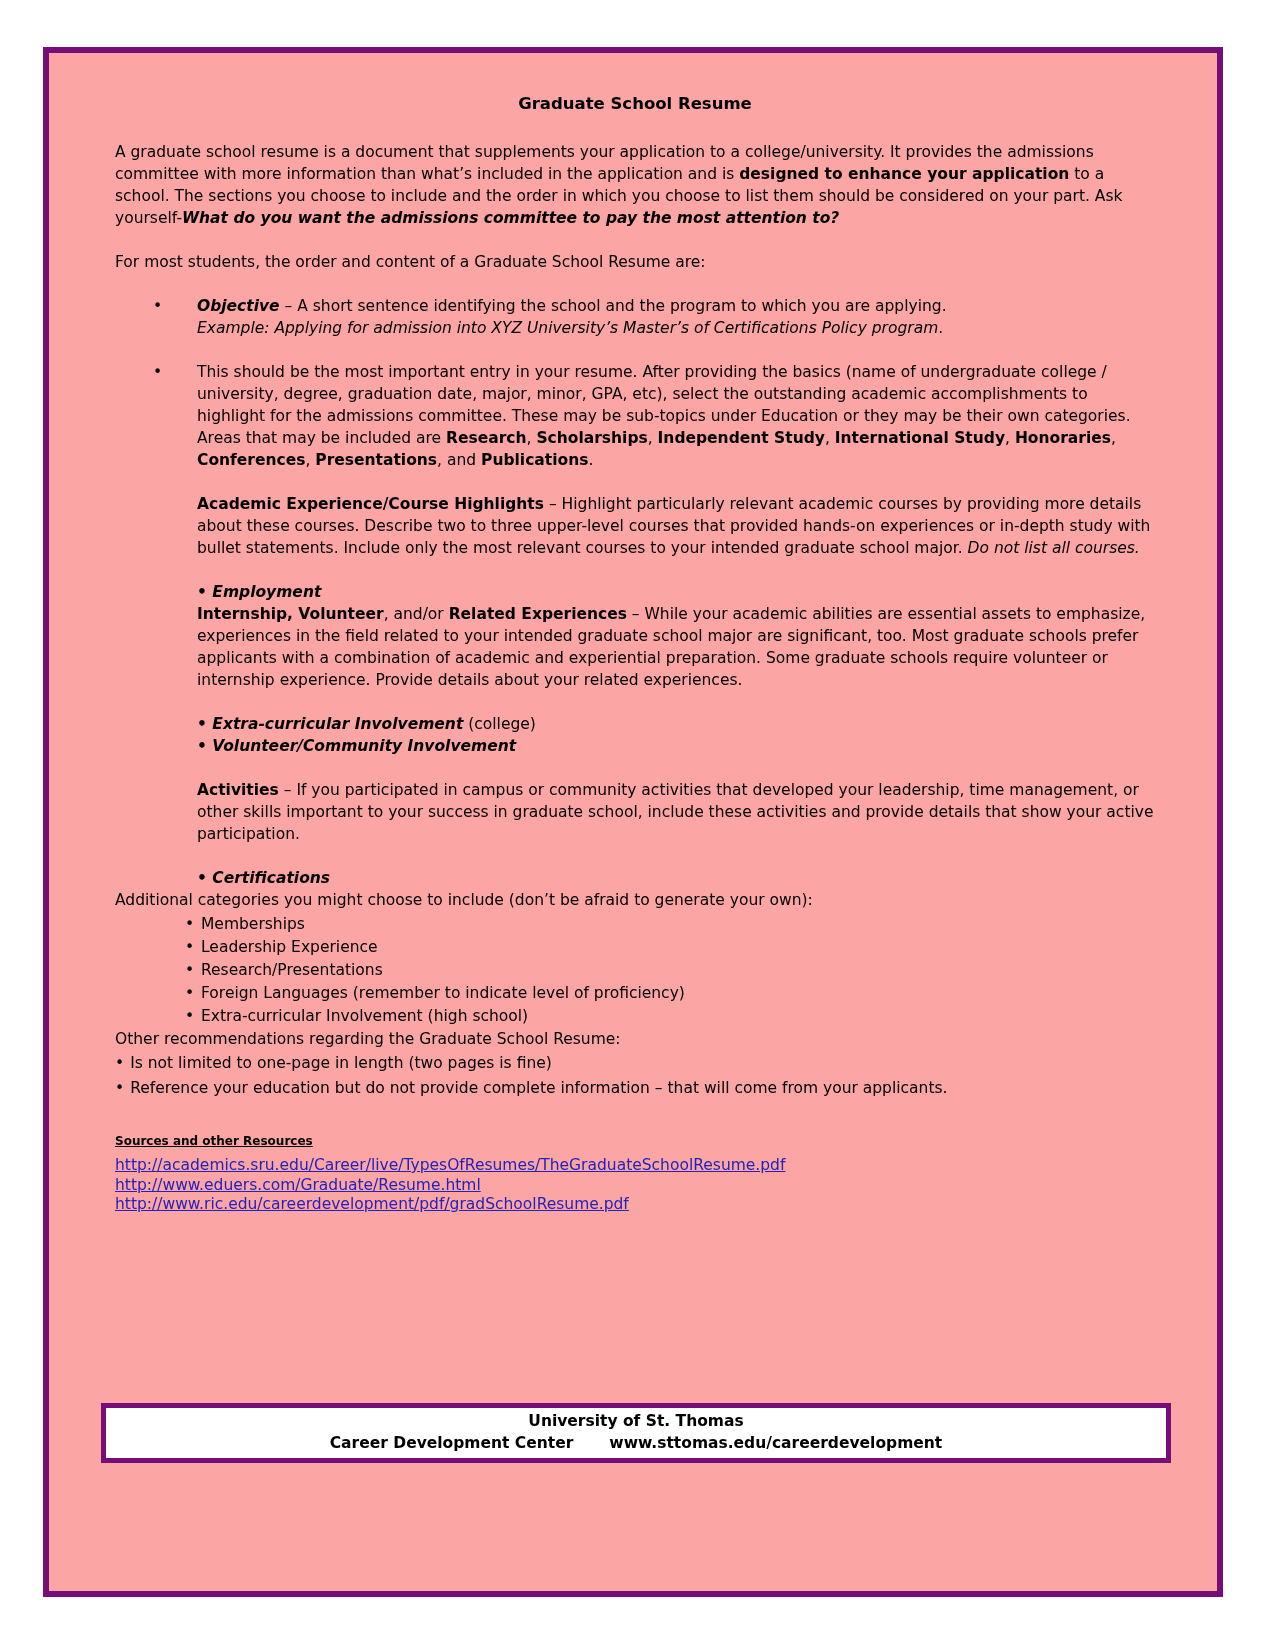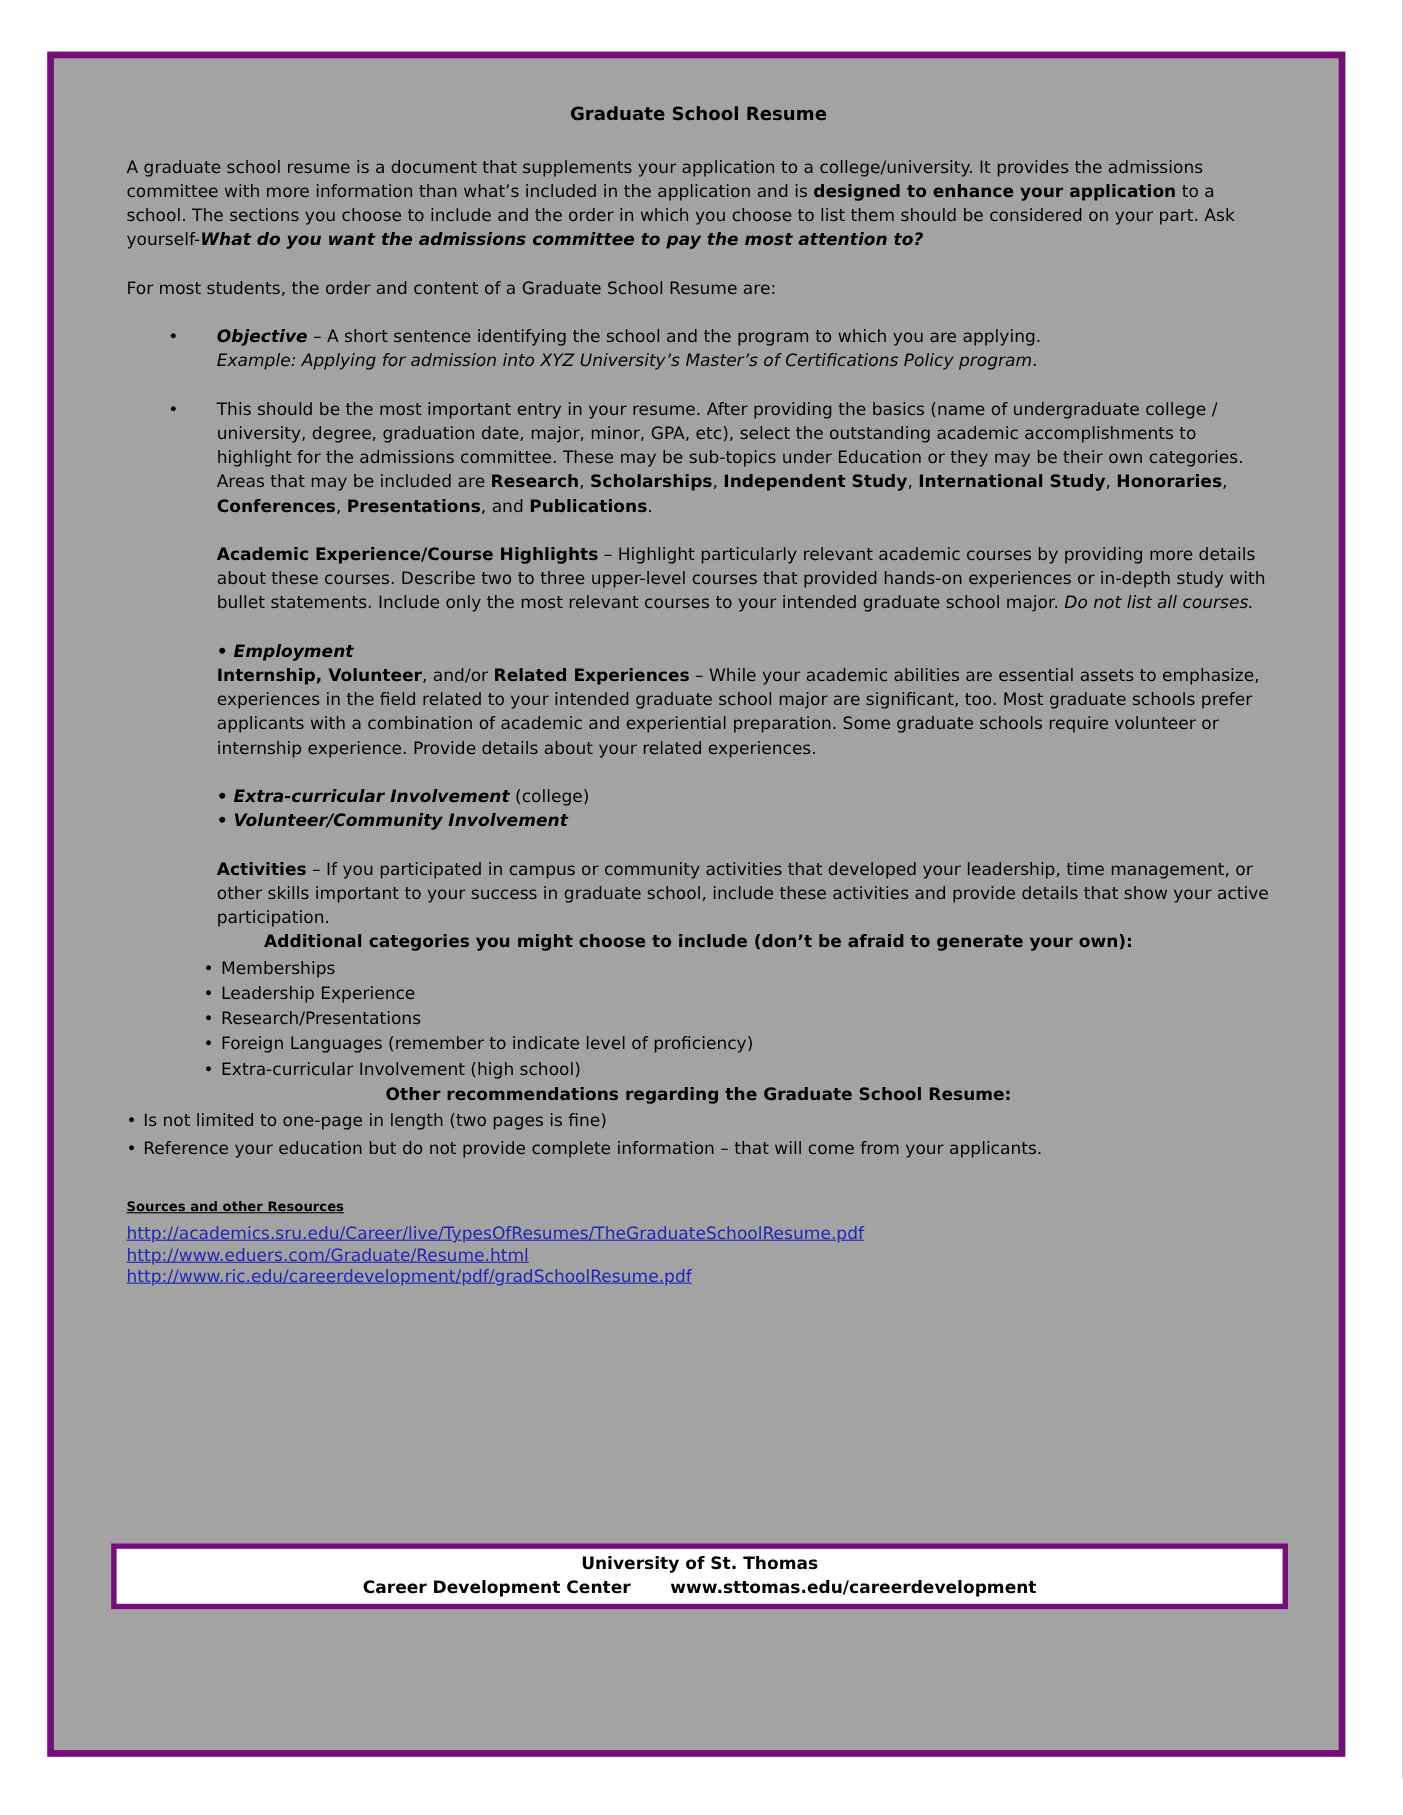--- a/index.html
+++ b/index.html
@@ -3,39 +3,39 @@
 <meta charset="utf-8">
 <style>
   html,body{margin:0;padding:0;}
   body{
     width:1275px;height:1650px;background:#ffffff;position:relative;
     font-family:"DejaVu Sans","Liberation Sans",sans-serif;
     font-size:15.5px;line-height:22px;color:#000;
   }
   .page-border{
     position:absolute;left:43px;top:47px;width:1180px;height:1550px;
-    border:6px solid #760d79;box-sizing:border-box;background:#a3a3a3;
+    border:6px solid #760d79;box-sizing:border-box;background:#fca5a5;
   }
   .content{padding:40px 62px 0 66px;}
   .doc-title{
     font-size:16.5px;font-weight:bold;text-align:center;
     margin:0 0 26px 0;line-height:22px;
   }
   p{margin:0 0 22px 0;}
   .seg-r{font-weight:normal;font-style:normal;}
   .seg-b{font-weight:bold;}
   .seg-i{font-style:italic;}
   .seg-bi{font-weight:bold;font-style:italic;}
 
   .li{display:flex;margin:22px 0 0 0;}
   .li .bullet{width:44px;margin-left:38px;flex:0 0 auto;}
   .li .li-body{flex:1;}
   .block{margin-top:22px;}
 
-  .bold-head{font-weight:bold;margin:0;text-align:center;}
+  .bold-head{font-weight:normal;margin:0;}
   .sub-list{margin:2px 0 0 70px;}
   .sub-li{line-height:23px;}
   .sub-li .b2{display:inline-block;width:16px;}
   .obullet{margin:2px 0 0 0;line-height:23px;}
   .obullet .b2{padding-right:6px;}
 
   .sources-head{
     font-weight:bold;text-decoration:underline;
     margin:30px 0 4px 0;font-size:12px;
   }
@@ -73,20 +73,21 @@
     <div class="li">
       <span class="bullet">•</span>
       <div class="li-body">
         <div><span class="seg-r">This should be the most important entry in your resume. After providing the basics (name of undergraduate college / university, degree, graduation date, major, minor, GPA, etc), select the outstanding academic accomplishments to highlight for the admissions committee. These may be sub-topics under Education or they may be their own categories. Areas that may be included are </span><span class="seg-b">Research</span><span class="seg-r">, </span><span class="seg-b">Scholarships</span><span class="seg-r">, </span><span class="seg-b">Independent Study</span><span class="seg-r">, </span><span class="seg-b">International Study</span><span class="seg-r">, </span><span class="seg-b">Honoraries</span><span class="seg-r">, </span><span class="seg-b">Conferences</span><span class="seg-r">, </span><span class="seg-b">Presentations</span><span class="seg-r">, and </span><span class="seg-b">Publications</span><span class="seg-r">.</span></div>
         <div class="block"><span class="seg-b">Academic Experience/Course Highlights</span><span class="seg-r"> – Highlight particularly relevant academic courses by providing more details about these courses. Describe two to three upper-level courses that provided hands-on experiences or in-depth study with bullet statements. Include only the most relevant courses to your intended graduate school major. </span><span class="seg-i">Do not list all courses.</span></div>
         <div class="block"><span class="seg-b">• </span><span class="seg-bi">Employment</span></div>
         <div><span class="seg-b">Internship, Volunteer</span><span class="seg-r">, and/or </span><span class="seg-b">Related Experiences</span><span class="seg-r"> – While your academic abilities are essential assets to emphasize, experiences in the field related to your intended graduate school major are significant, too. Most graduate schools prefer applicants with a combination of academic and experiential preparation. Some graduate schools require volunteer or internship experience. Provide details about your related experiences.</span></div>
         <div class="block"><span class="seg-b">• </span><span class="seg-bi">Extra-curricular Involvement</span><span class="seg-r"> (college)</span></div>
         <div><span class="seg-b">• </span><span class="seg-bi">Volunteer/Community Involvement</span></div>
         <div class="block"><span class="seg-b">Activities</span><span class="seg-r"> – If you participated in campus or community activities that developed your leadership, time management, or other skills important to your success in graduate school, include these activities and provide details that show your active participation.</span></div>
+        <div class="block"><span class="seg-b">• </span><span class="seg-bi">Certifications</span></div>
       </div>
     </div>
 
     <div class="bold-head">Additional categories you might choose to include (don’t be afraid to generate your own):</div>
     <div class="sub-list">
       <div class="sub-li"><span class="b2">•</span><span>Memberships</span></div>
       <div class="sub-li"><span class="b2">•</span><span>Leadership Experience</span></div>
       <div class="sub-li"><span class="b2">•</span><span>Research/Presentations</span></div>
       <div class="sub-li"><span class="b2">•</span><span>Foreign Languages (remember to indicate level of proficiency)</span></div>
       <div class="sub-li"><span class="b2">•</span><span>Extra-curricular Involvement (high school)</span></div>

